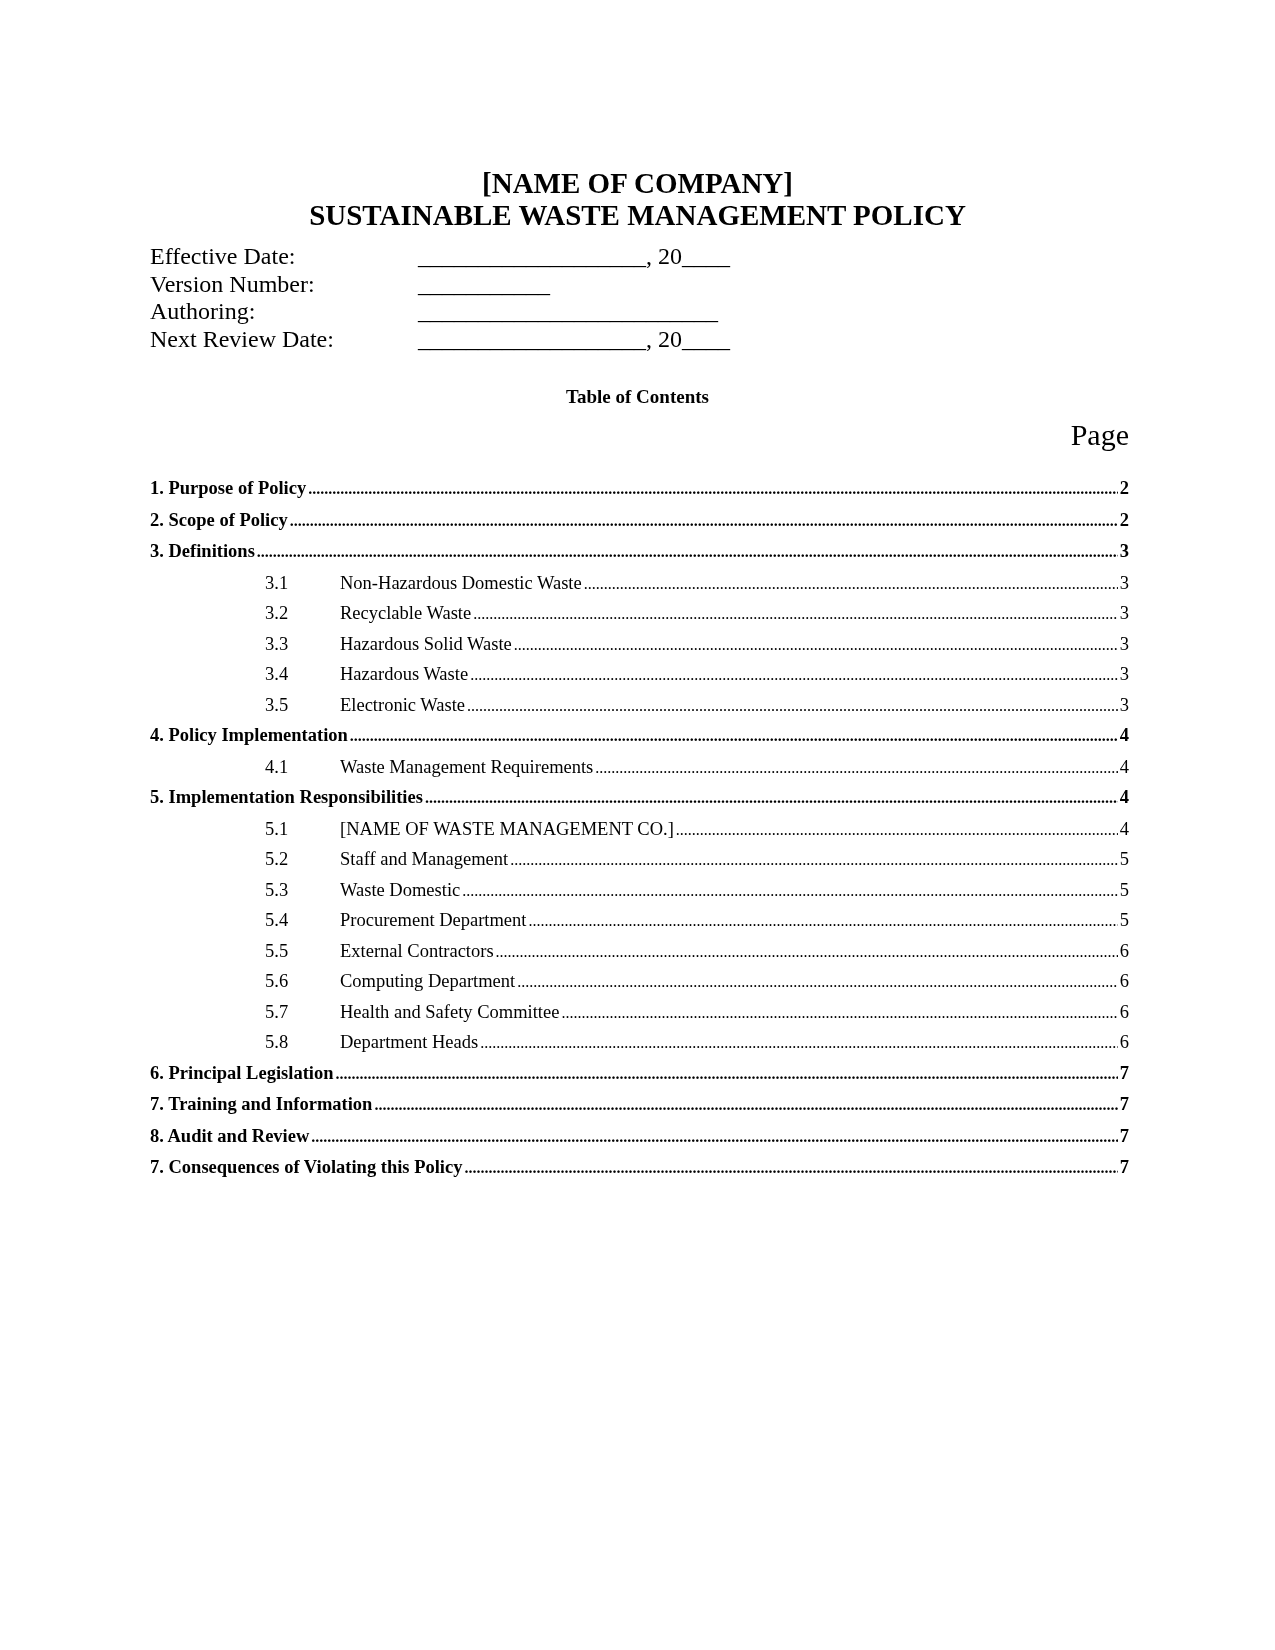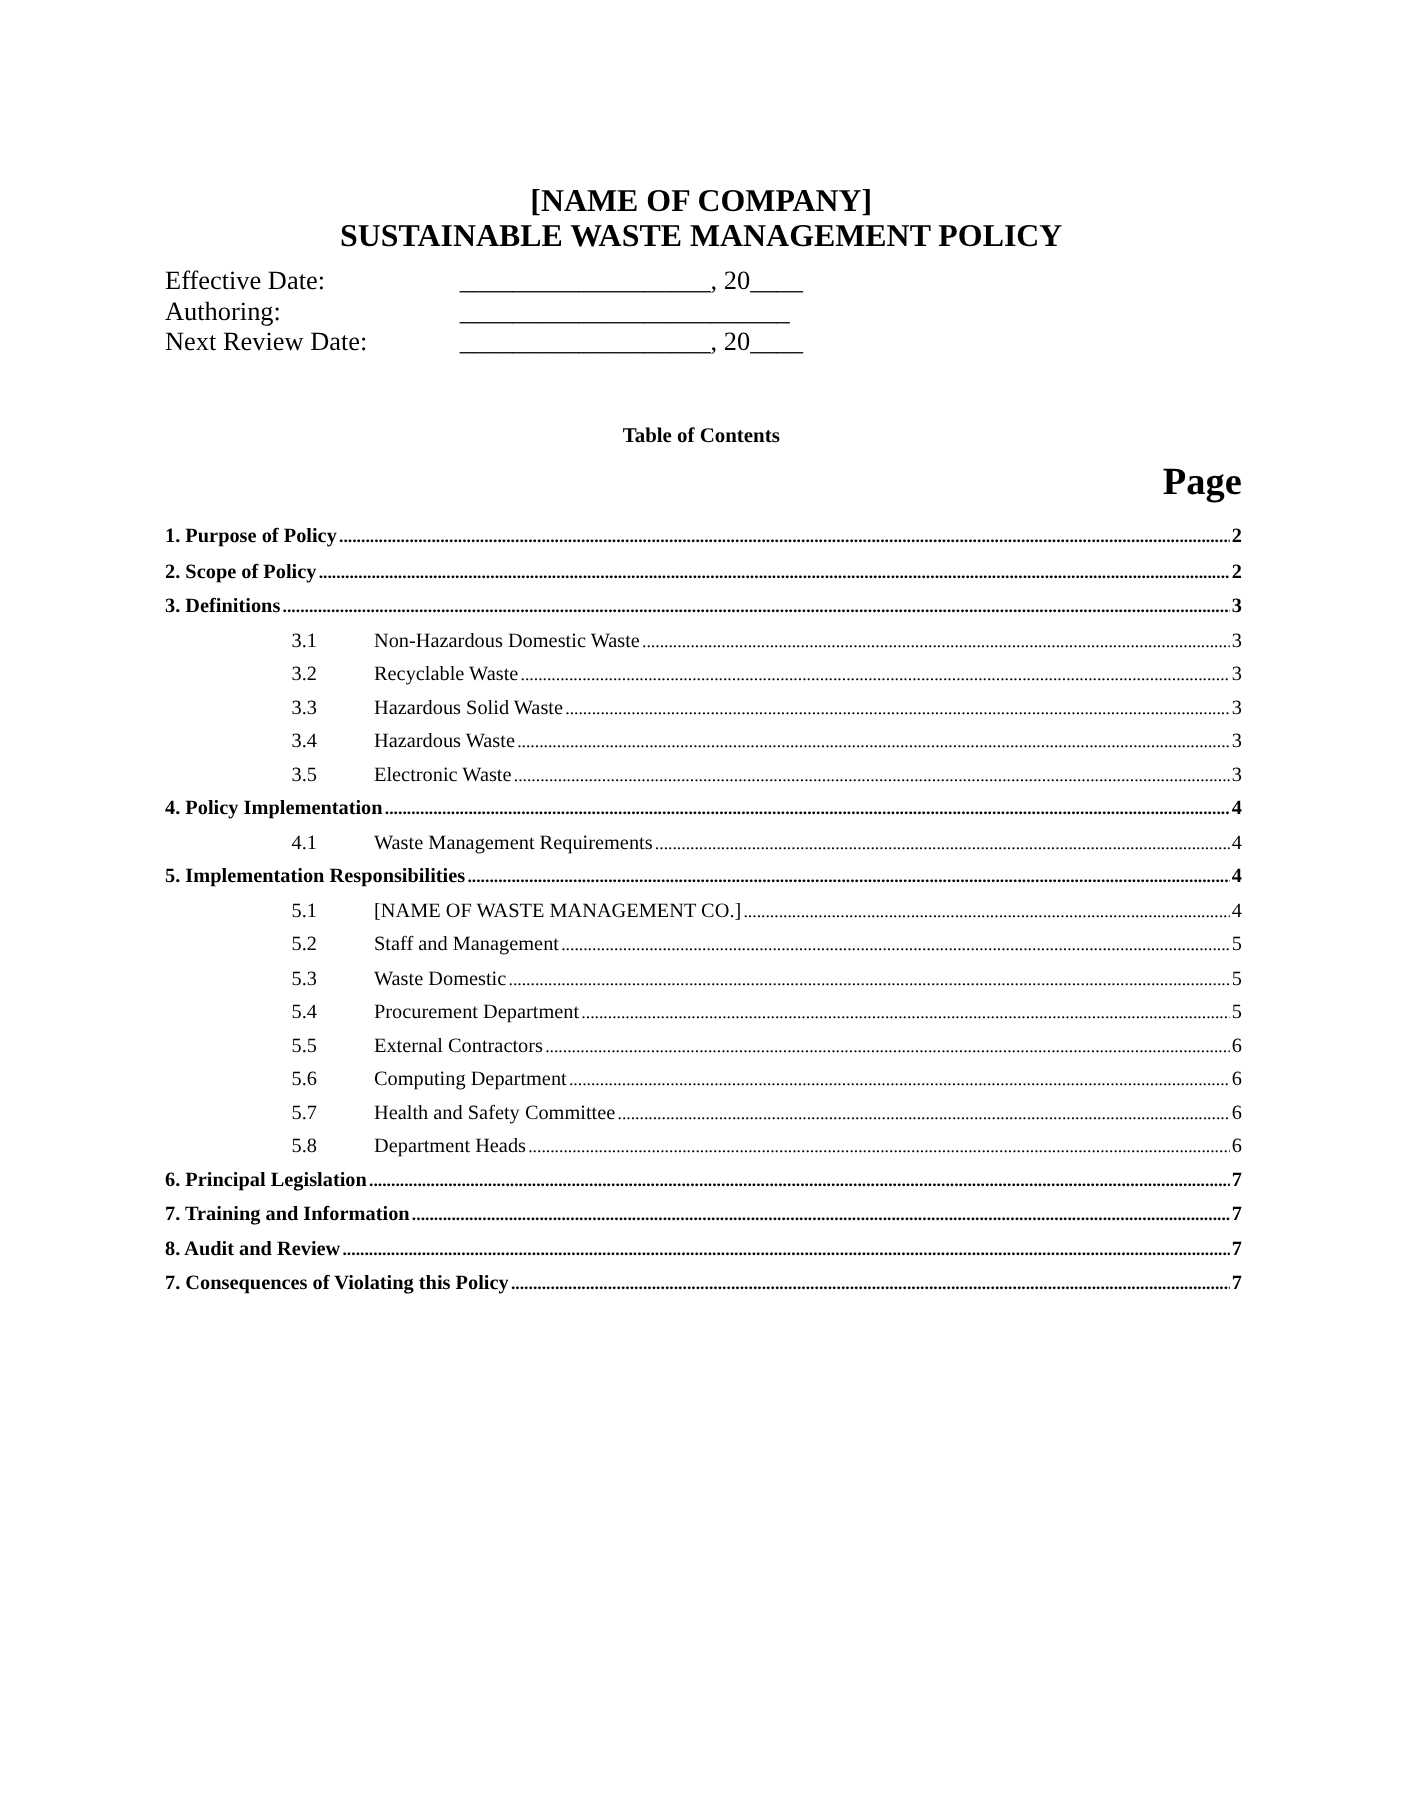--- a/index.html
+++ b/index.html
@@ -5,21 +5,21 @@
   html, body { margin: 0; padding: 0; background: #ffffff; }
   body { width: 1275px; height: 1650px; position: relative; font-family: "Liberation Serif", serif; color: #000; }
   .page { position: absolute; left: 0; top: 0; width: 1275px; height: 1650px; }
   .title-block { position: absolute; top: 150px; left: 0; width: 1275px; text-align: center; margin-top: 17px; }
   .title-line { font-weight: bold; font-size: 29px; line-height: 32px; }
   .meta { position: absolute; left: 150px; top: 243px; font-size: 24px; }
   .meta-row { display: flex; height: 27.5px; line-height: 27.5px; gap: 44px; }
   .meta-label { width: 224px; }
   .meta-value { white-space: pre; }
   .toc-title { position: absolute; top: 386px; left: 0; width: 1275px; text-align: center; font-weight: bold; font-size: 19px; }
-  .page-head { position: absolute; top: 418px; right: 146px; font-weight: bold; font-size: 35px; }
+  .page-head { position: absolute; top: 418px; right: 146px; font-weight: normal; font-size: 30px; }
   .toc { position: absolute; left: 150px; top: 478px; width: 979px; }
   .toc-row { display: flex; align-items: baseline; white-space: nowrap; overflow: hidden; }
   .toc-row.lvl1 { font-weight: bold; font-size: 18.5px; height: 31.5px; }
   .toc-row.lvl2 { font-size: 18.5px; height: 30.5px; padding-left: 75px; }
   .toc-num { display: inline-block; width: 75px; margin-left: 40px; }
   .toc-dots { flex: 1; overflow: hidden; margin: 0 2px; }
   .toc-dots::after { content: "........................................................................................................................................................................................................................................................................................................"; letter-spacing: 0px; }
   .lvl2 .toc-dots::after { font-size: 16px; }
   .lvl1 .toc-dots::after { font-size: 16px; font-weight: bold; }
   .toc-page { text-align: right; }
@@ -30,20 +30,24 @@
 <div class="page">
   <div class="title-block">
     <div class="title-line">[NAME OF COMPANY]</div>
     <div class="title-line">SUSTAINABLE WASTE MANAGEMENT POLICY</div>
   </div>
 
   <div class="meta">
     <div class="meta-row">
       <span class="meta-label">Effective Date:</span>
       <span class="meta-value">___________________, 20____</span>
+    </div>
+    <div class="meta-row">
+      <span class="meta-label">Version Number:</span>
+      <span class="meta-value">___________</span>
     </div>
     <div class="meta-row">
       <span class="meta-label">Authoring:</span>
       <span class="meta-value">_________________________</span>
     </div>
     <div class="meta-row">
       <span class="meta-label">Next Review Date:</span>
       <span class="meta-value">___________________, 20____</span>
     </div>
   </div>

